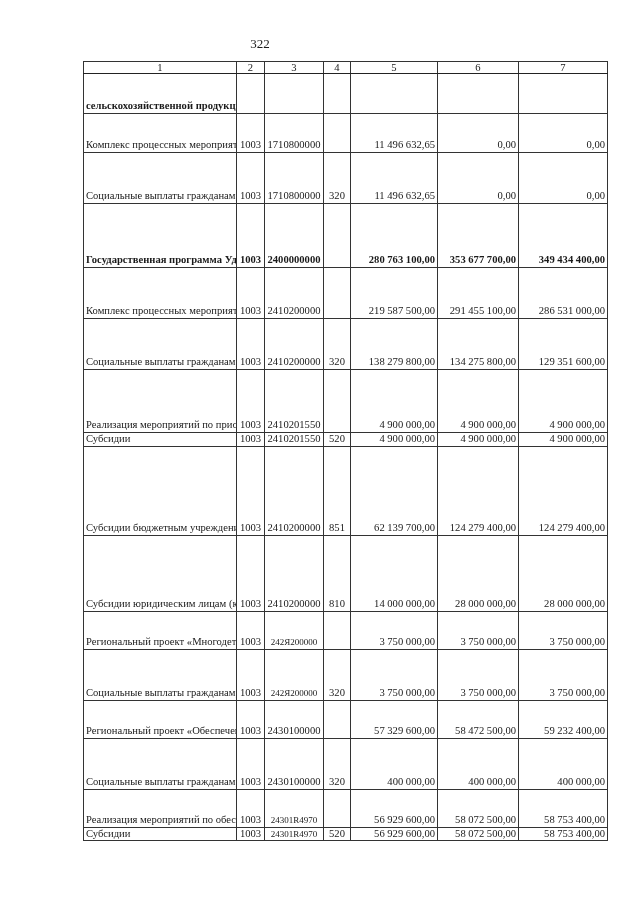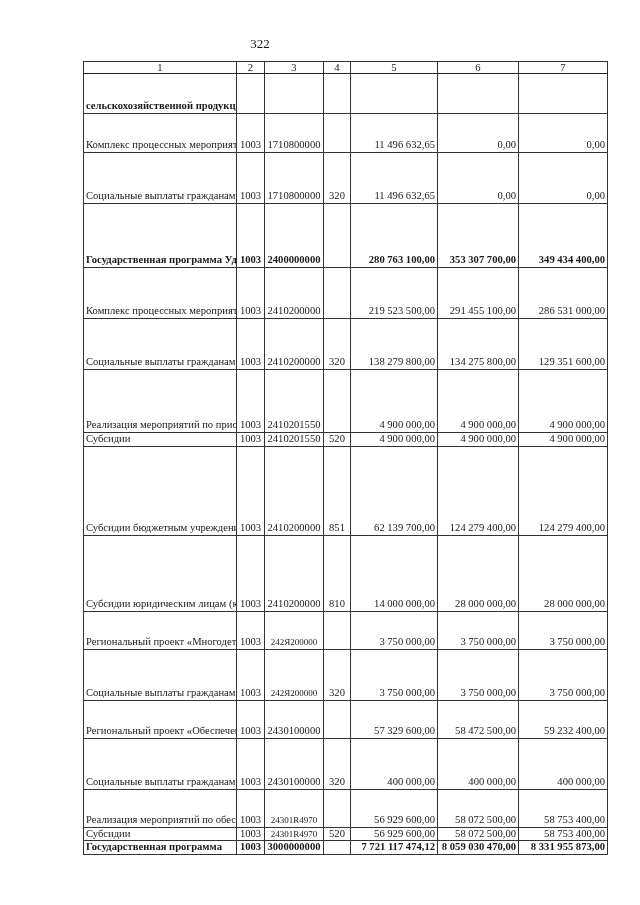--- a/index.html
+++ b/index.html
@@ -70,29 +70,29 @@
         <td class="c5">11 496 632,65</td>
         <td class="c6">0,00</td>
         <td class="c7">0,00</td>
       </tr>
       <tr class="bold" style="height: 64px;">
         <td class="c1">Государственная программа Удмуртской Республики «Развитие жилищного строительства в Удмуртской Республике»</td>
         <td class="c2">1003</td>
         <td class="c3">2400000000</td>
         <td class="c4"></td>
         <td class="c5">280 763 100,00</td>
-        <td class="c6">353 307 700,00</td>
+        <td class="c6">353 677 700,00</td>
         <td class="c7">349 434 400,00</td>
       </tr>
       <tr style="height: 51px;">
         <td class="c1">Комплекс процессных мероприятий «Стимулирование развития жилищного строительства»</td>
         <td class="c2">1003</td>
         <td class="c3">2410200000</td>
         <td class="c4"></td>
-        <td class="c5">219 523 500,00</td>
+        <td class="c5">219 587 500,00</td>
         <td class="c6">291 455 100,00</td>
         <td class="c7">286 531 000,00</td>
       </tr>
       <tr style="height: 51px;">
         <td class="c1">Социальные выплаты гражданам, кроме публичных нормативных социальных выплат</td>
         <td class="c2">1003</td>
         <td class="c3">2410200000</td>
         <td class="c4">320</td>
         <td class="c5">138 279 800,00</td>
         <td class="c6">134 275 800,00</td>
@@ -181,23 +181,14 @@
       </tr>
       <tr style="height: 13px;">
         <td class="c1">Субсидии</td>
         <td class="c2">1003</td>
         <td class="c3 small-code">24301R4970</td>
         <td class="c4">520</td>
         <td class="c5">56 929 600,00</td>
         <td class="c6">58 072 500,00</td>
         <td class="c7">58 753 400,00</td>
       </tr>
-      <tr class="bold" style="height: 13px;">
-        <td class="c1">Государственная программа</td>
-        <td class="c2">1003</td>
-        <td class="c3">3000000000</td>
-        <td class="c4"></td>
-        <td class="c5">7 721 117 474,12</td>
-        <td class="c6">8 059 030 470,00</td>
-        <td class="c7">8 331 955 873,00</td>
-      </tr>
     </tbody>
 </table>
 
 </body></html>

